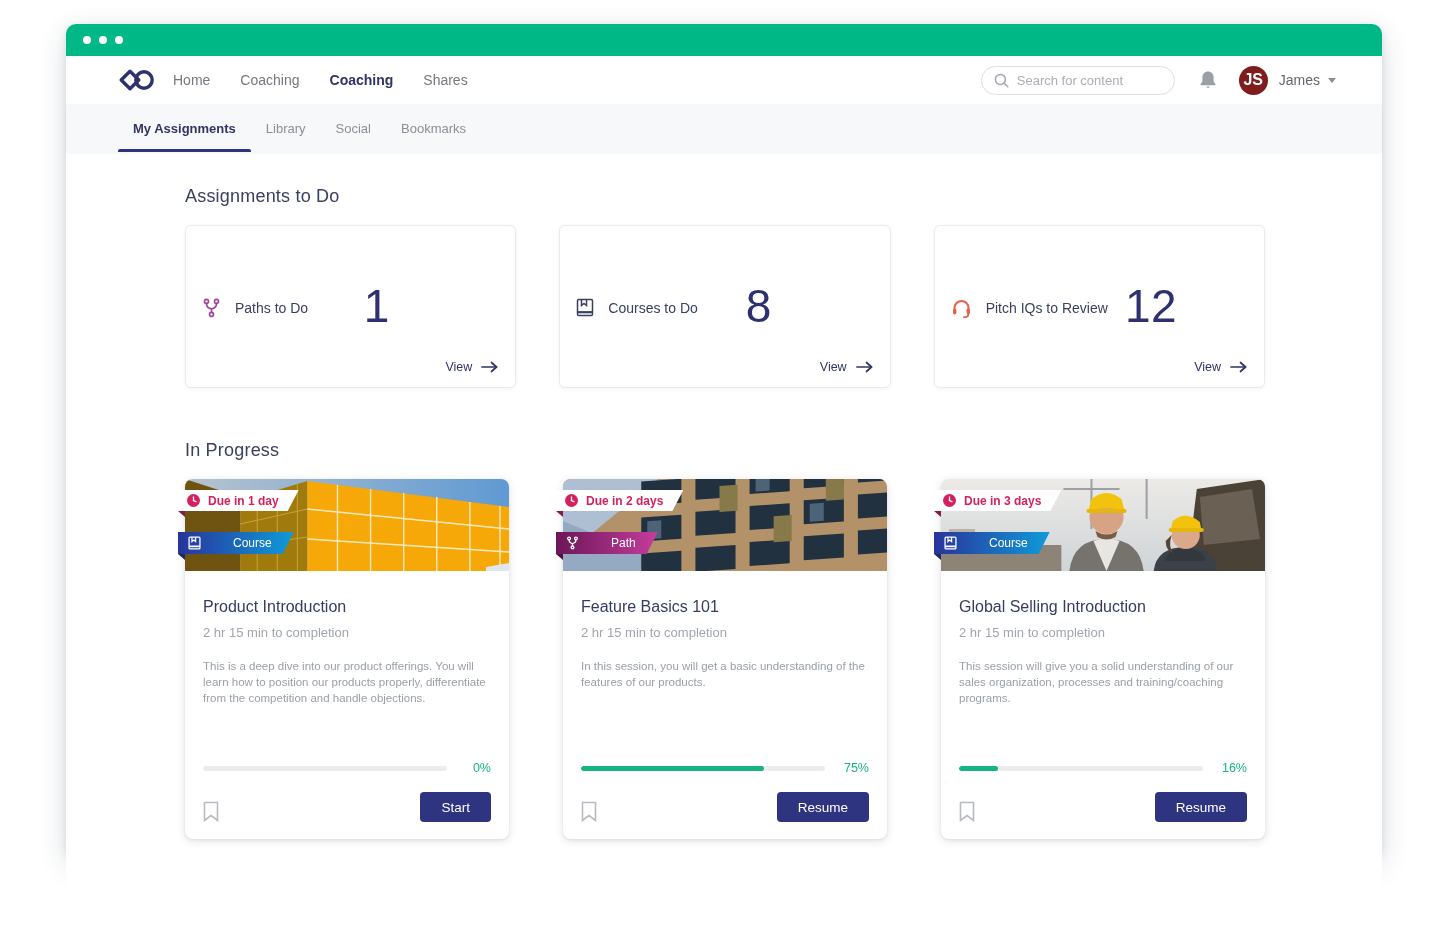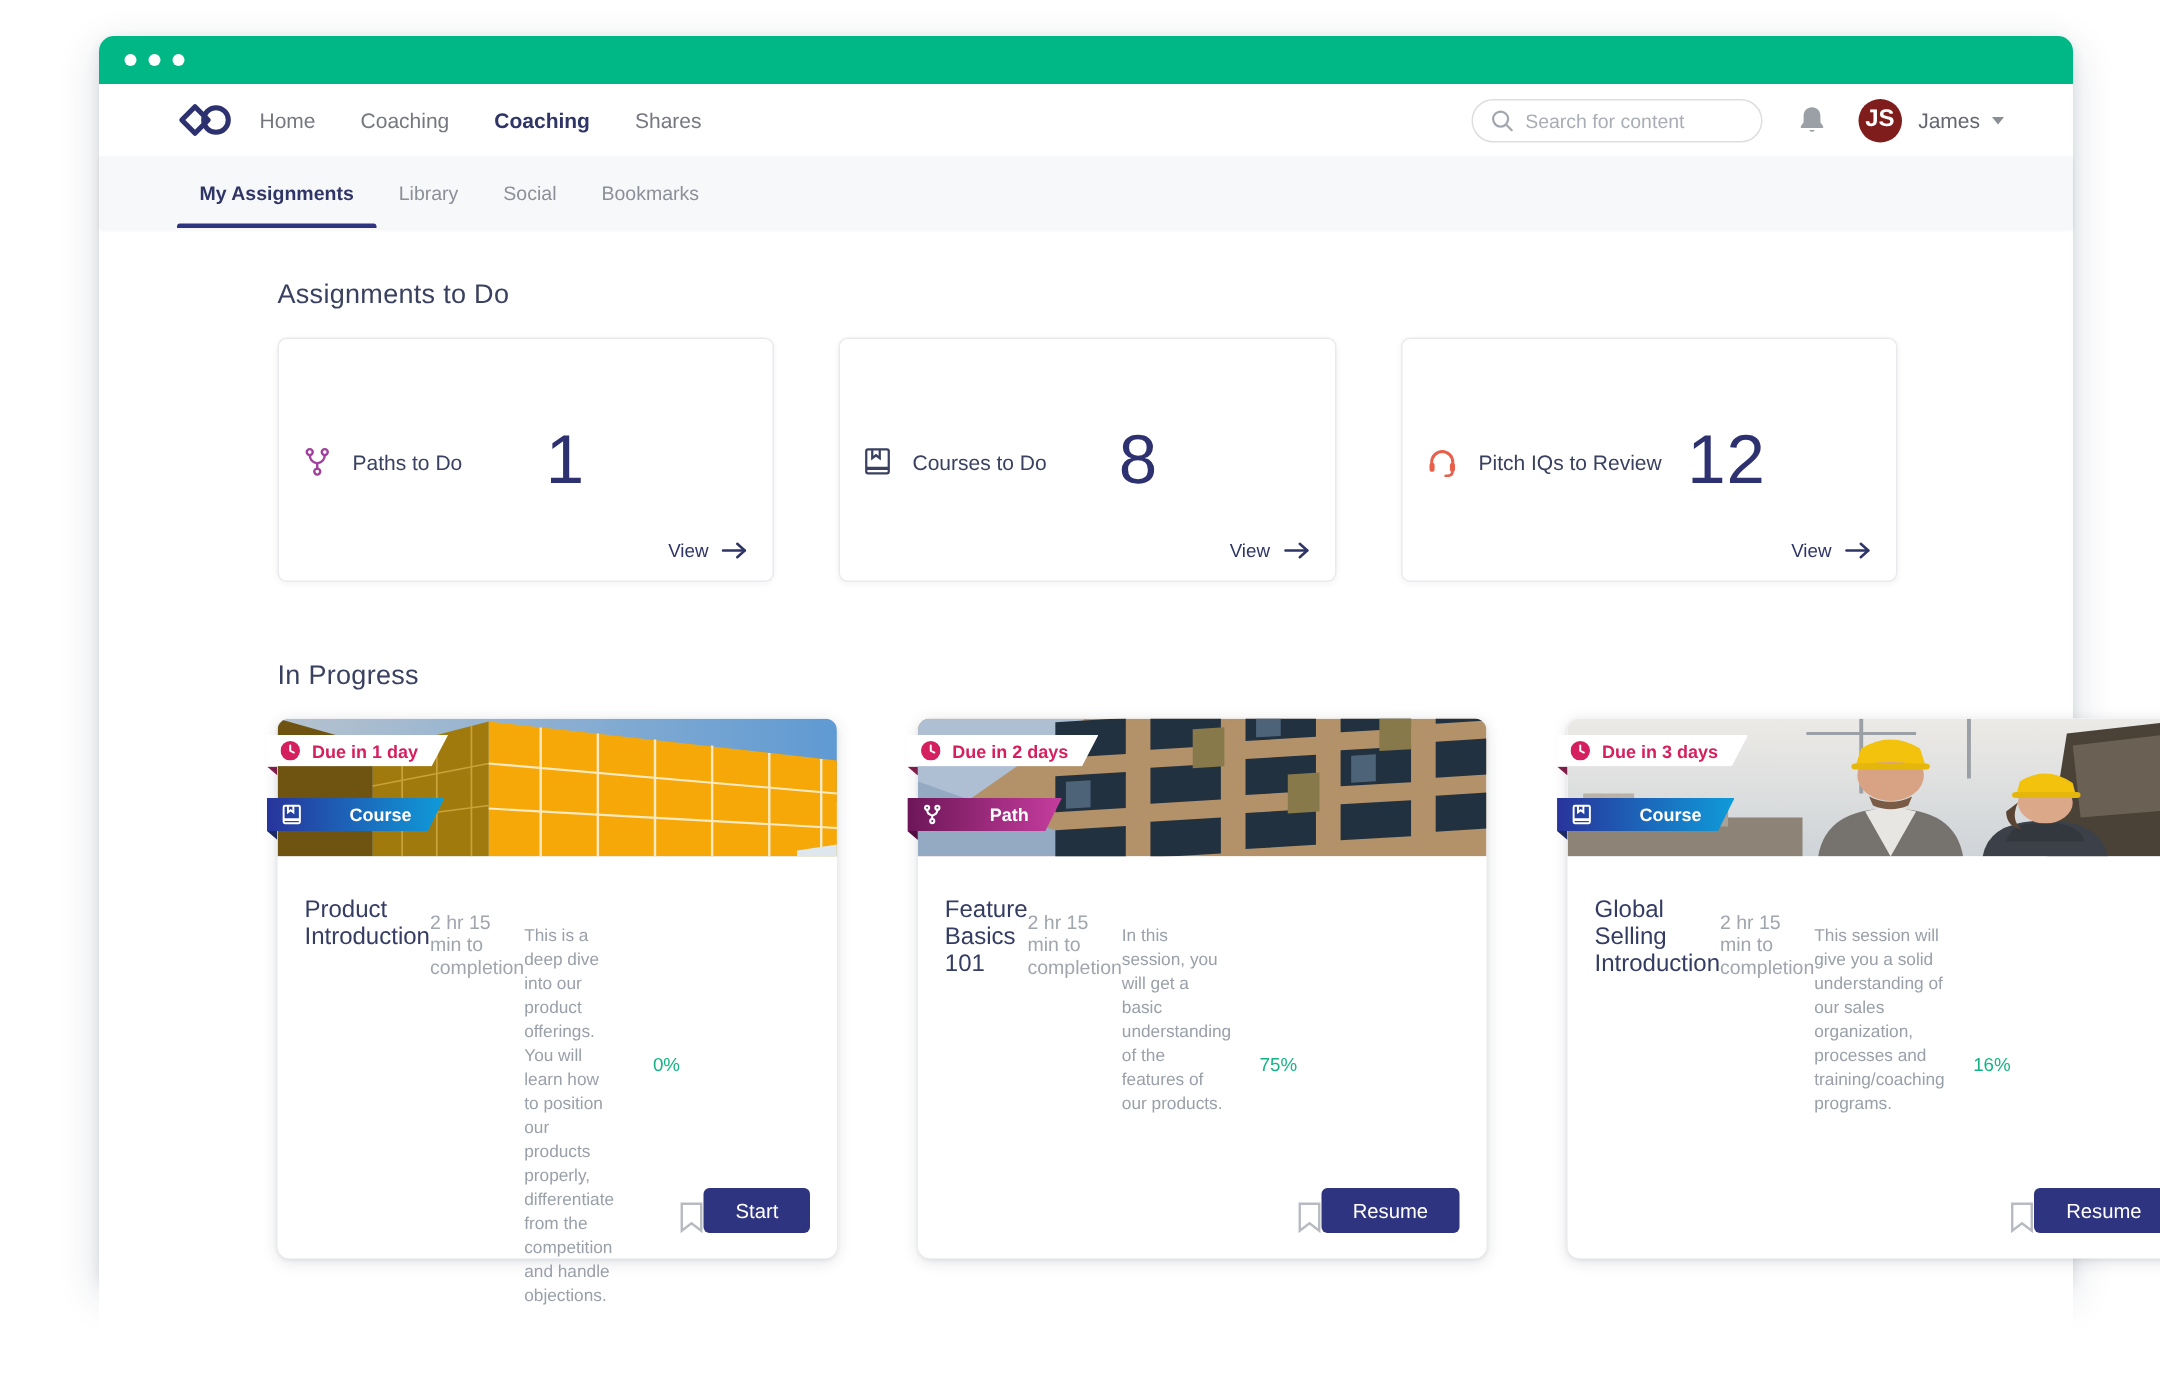--- a/index.html
+++ b/index.html
@@ -68,30 +68,30 @@
   .cimg { height:92px; border-radius:8px 8px 0 0; overflow:hidden; }
   .cimg svg { display:block; width:100%; height:100%; }
 
   .ribbon-wrap { position:absolute; left:-7px; }
   .ribbon-wrap.due { top:11px; }
   .ribbon-wrap.type { top:53px; }
   .ribbon { display:flex; align-items:center; gap:8px; height:21px;
     clip-path:polygon(0 0, 100% 0, calc(100% - 11px) 100%, 0 100%); }
   .ribbon.due-r { background:#ffffff; color:#d5205f; font-size:12px; font-weight:700;
     padding:0 20px 0 9px; height:21px; }
-  .ribbon.type-r { color:#fff; font-size:12px; font-weight:700; padding:0 22px 0 10px; height:22px;gap:32px; }
+  .ribbon.type-r { color:#fff; font-size:12px; font-weight:400; padding:0 22px 0 10px; height:22px;gap:32px; }
   .type-course { background:linear-gradient(90deg,#28349b 0%, #0f9bd9 100%); }
   .type-path { background:linear-gradient(90deg,#6d1658 0%, #c53d9d 100%); }
   .fold { position:absolute; left:0; top:100%; width:7px; height:6px;
     clip-path:polygon(0 0, 100% 0, 100% 100%); }
   .fold-due { background:#801c4a; }
   .fold-course { background:#1c2963; }
   .fold-path { background:#4f0f40; }
 
-  .cbody { height:268px; padding:27px 18px 17px; display:flex; flex-direction:row; }
+  .cbody { height:268px; padding:27px 18px 17px; display:flex; flex-direction:column; }
   .ctitle { font-size:16px; font-weight:500; color:#353c64; }
   .cdur { font-size:13px; color:#a0a5ae; margin-top:9px; }
   .cdesc { font-size:11.5px; line-height:16px; color:#9aa0a9; margin-top:18px; flex:1; }
   .prog { display:flex; align-items:center; gap:12px; }
   .track { flex:1; height:5px; background:#ebecee; border-radius:3px; overflow:hidden; }
   .fill { height:100%; background:#16b484; border-radius:3px; width:0; }
   .pct { width:32px; text-align:right; font-size:12.5px; color:#16b484; }
   .cfoot { margin-top:17px; display:flex; align-items:flex-end; justify-content:space-between; }
   .bookmark { cursor:pointer; display:flex; }
   .cbtn { border:none; background:#2e3480; color:#fff; font-size:13.5px;

